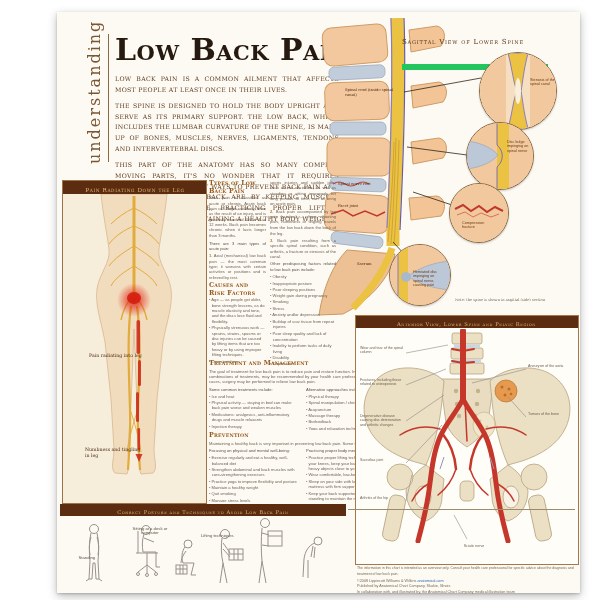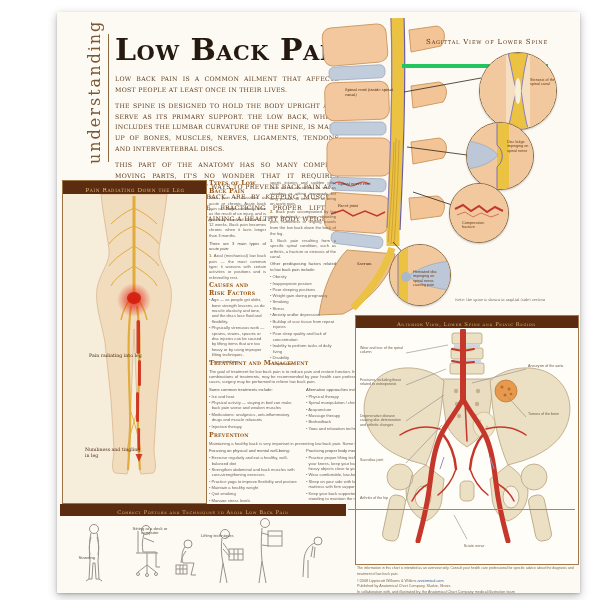--- a/index.html
+++ b/index.html
@@ -32,22 +32,22 @@
   .tworow{display:flex;gap:10px;}
   .tworow>div{flex:1;}
   
   .figlab{font-family:"DejaVu Serif",serif;color:#4a2a12;line-height:1.25;}
   .figlab .sh{text-align:left;}
   .inset{border-radius:50%;border:1.5px solid #8d6a42;overflow:hidden;background:#f6dfc0;
          box-shadow:0 1px 2px rgba(0,0,0,.2);}
   .inset-label{position:absolute;color:#6b3c16;line-height:1.2;font-size:5.4px;
                transform:scale(.7);transform-origin:0 0;}
   .sag-head{font-family:"DejaVu Serif",serif;font-variant:small-caps;font-size:7px;
-            letter-spacing:.8px;color:#5c3a1d;text-align:right;
-            border-bottom:4px solid #22c55e;padding-bottom:18px;}
+            letter-spacing:.8px;color:#5c3a1d;text-align:left;
+            border-bottom:6px solid #22c55e;padding-bottom:18px;}
   .caption{color:#5c5246;text-align:center;}
   .caption .cap-inner{display:inline-block;transform:scale(.7);transform-origin:50% 0;
             font-size:6px;line-height:1.2;white-space:normal;}
   .plabel{color:#6b5f50;line-height:1.2;}
   .footer-t{color:#7a6a50;line-height:1.45;}
   .link{color:#2f5fae;}
   .rule{background:#9c8a6a;height:1px;}
 </style>
 </head>
 <body>

